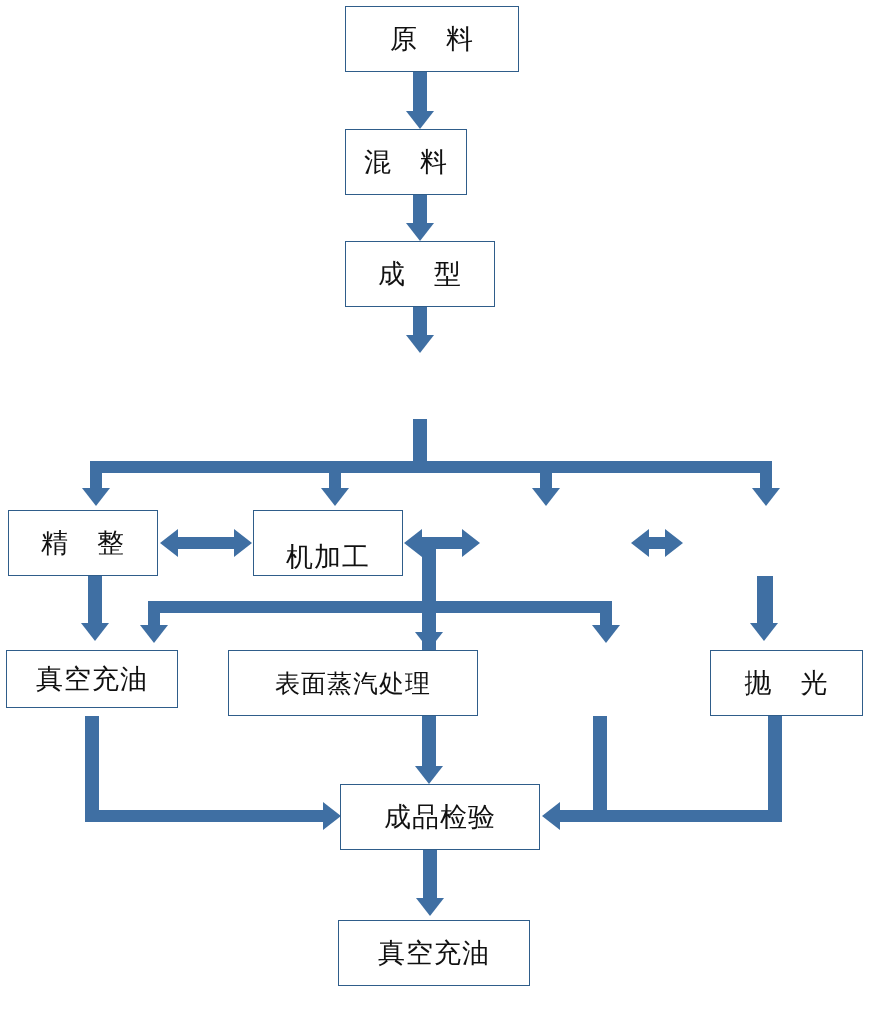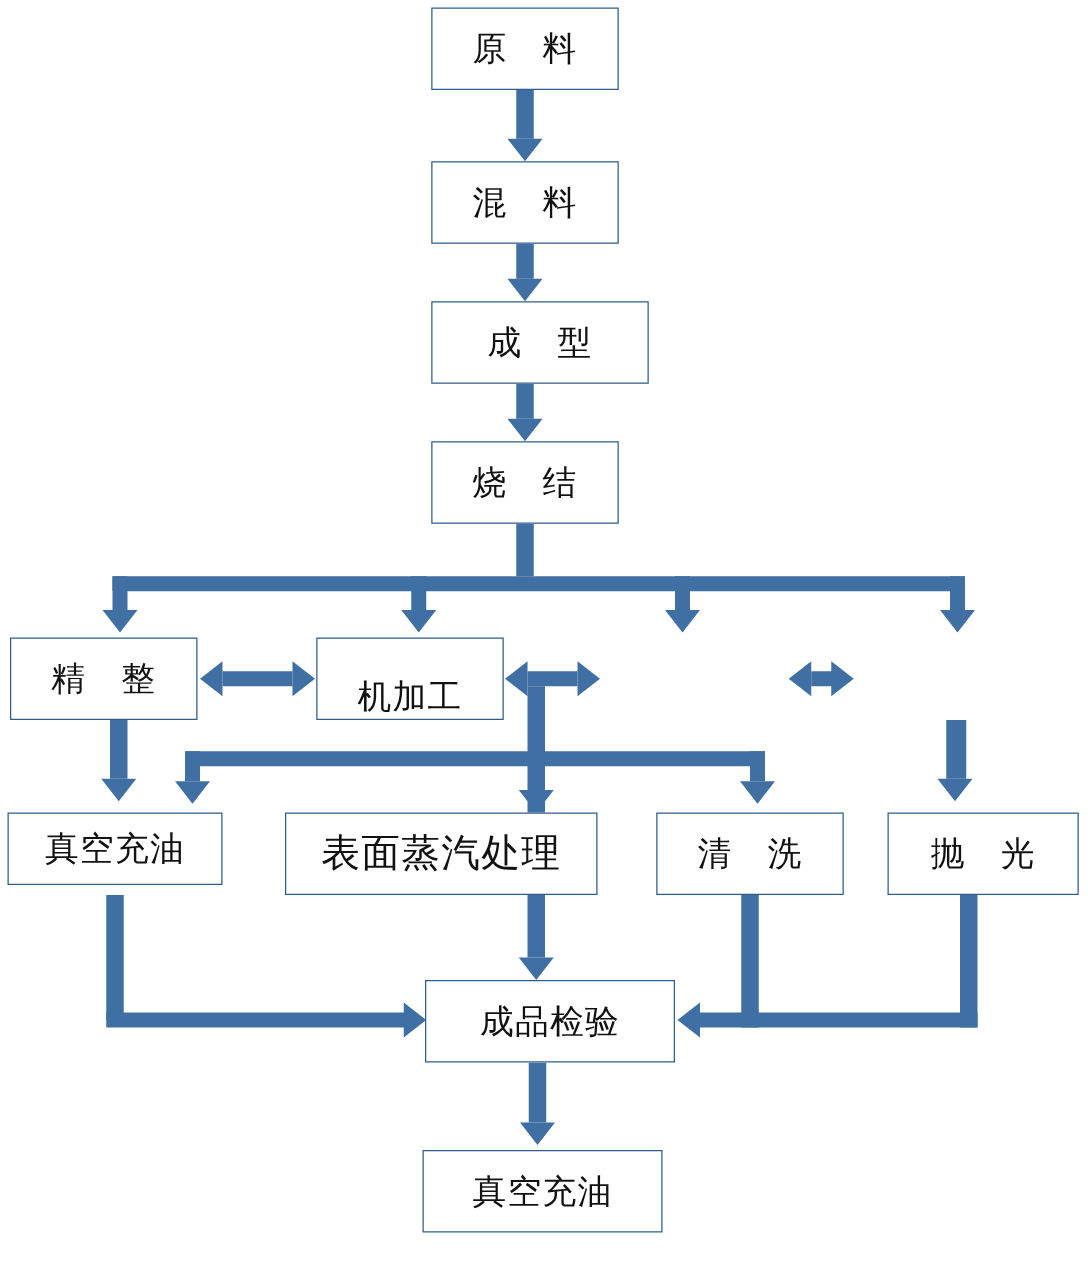--- a/index.html
+++ b/index.html
@@ -24,21 +24,21 @@
     background: #ffffff;
     color: #111111;
     display: flex;
     align-items: center;
     justify-content: center;
     font-size: 27px;
     letter-spacing: 1px;
     white-space: nowrap;
   }
   .node.small {
-    font-size: 31px;
+    font-size: 25px;
   }
   .conn {
     position: absolute;
     background: #3f6fa3;
   }
   .arrow {
     position: absolute;
     width: 0;
     height: 0;
   }
@@ -127,57 +127,51 @@
   <div class="conn" style="left:593px; top:716px; width:14px; height:100px;"></div>
   <div class="conn" style="left:560px; top:810px; width:47px; height:12px;"></div>
   <div class="arrow arrow-left" style="left:542px; top:802px;"></div>
 
   <div class="conn" style="left:768px; top:716px; width:14px; height:106px;"></div>
   <div class="conn" style="left:593px; top:810px; width:189px; height:12px;"></div>
 
   <div class="conn" style="left:423px; top:850px; width:14px; height:48px;"></div>
   <div class="arrow arrow-down" style="left:416px; top:898px;"></div>
 
-  <div class="node" style="left:345px; top:6px; width:150px; height:66px;">
+  <div class="node" style="left:345px; top:6px; width:174px; height:66px;">
     <span>原　料</span>
   </div>
 
-  <div class="node" style="left:345px; top:129px; width:150px; height:66px;">
+  <div class="node" style="left:345px; top:129px; width:122px; height:66px;">
     <span>混　料</span>
   </div>
 
-  <div class="node" style="left:345px; top:241px; width:174px; height:66px;">
+  <div class="node" style="left:345px; top:241px; width:150px; height:66px;">
     <span>成　型</span>
   </div>
 
-  <div class="node" style="left:345px; top:353px; width:150px; height:66px;">
-    <span>烧　结</span>
-  </div>
 
   <div class="node" style="left:8px; top:510px; width:150px; height:66px;justify-content:center;">
     <span>精　整</span>
   </div>
 
   <div class="node" style="left:253px; top:510px; width:150px; height:66px;align-items:flex-end;">
     <span>机加工</span>
   </div>
 
 
 
   <div class="node" style="left:6px; top:650px; width:172px; height:58px;">
     <span>真空充油</span>
   </div>
 
   <div class="node small" style="left:228px; top:650px; width:250px; height:66px;">
     <span>表面蒸汽处理</span>
   </div>
 
-  <div class="node" style="left:525px; top:650px; width:150px; height:66px;">
-    <span>清　洗</span>
-  </div>
 
   <div class="node" style="left:340px; top:784px; width:200px; height:66px;">
     <span>成品检验</span>
   </div>
 
   <div class="node" style="left:710px; top:650px; width:153px; height:66px;">
     <span>抛　光</span>
   </div>
 
   <div class="node" style="left:338px; top:920px; width:192px; height:66px;">

